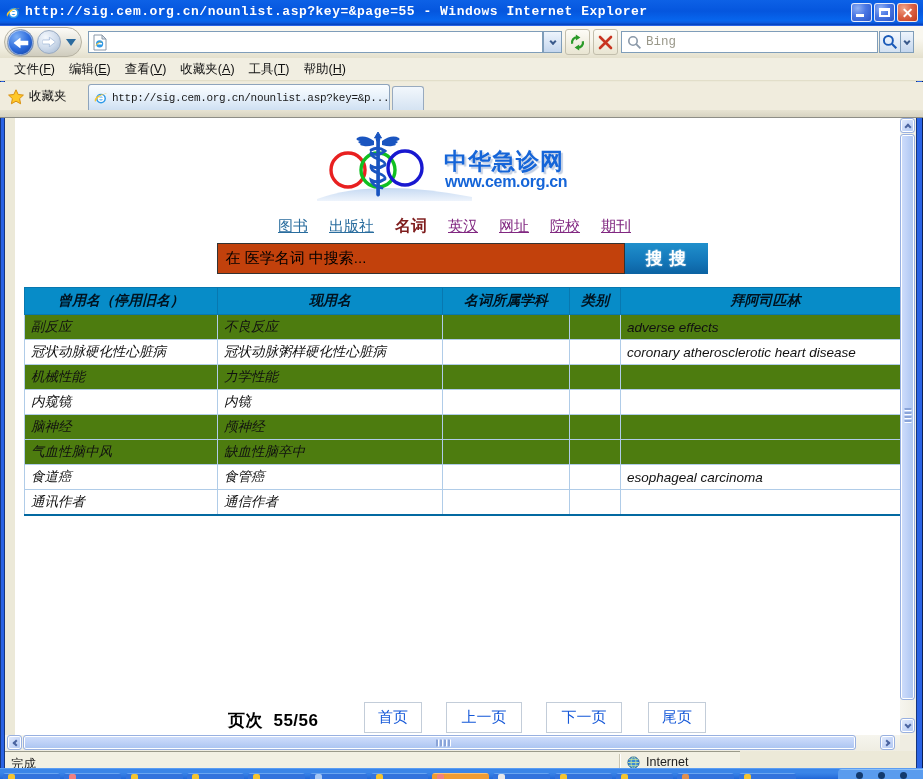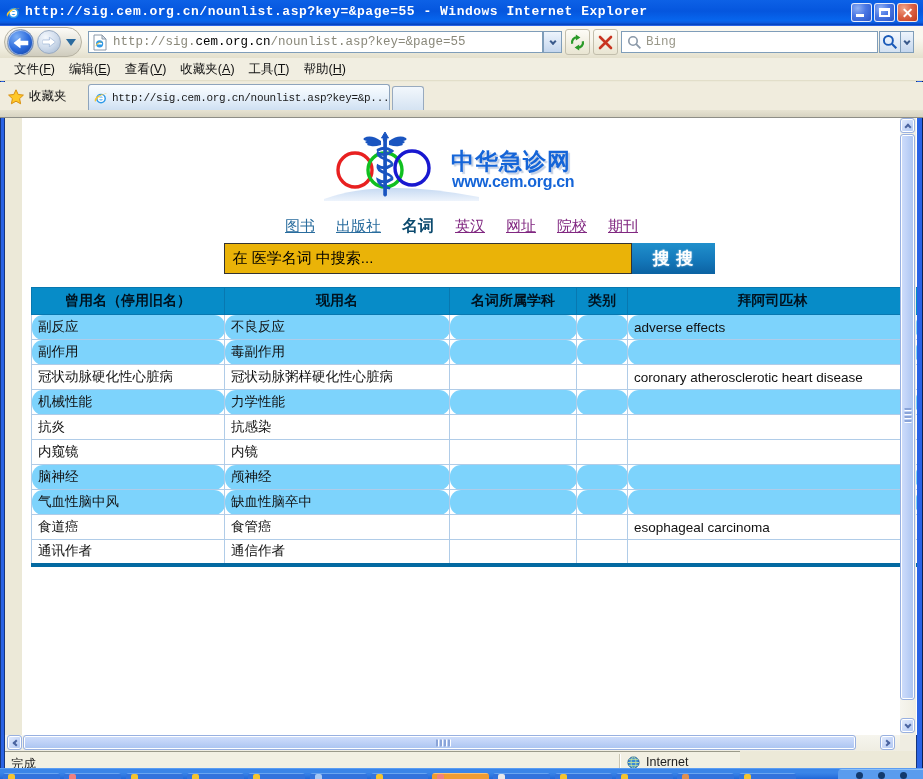--- a/index.html
+++ b/index.html
@@ -79,52 +79,52 @@
     border:1px solid #8ea4bc; border-bottom:none; border-radius:3px 3px 0 0;
     background:linear-gradient(180deg,#fafdff 0%,#e9f2fb 45%,#cfe0f2 100%); overflow:hidden; }
   #tab-title { position:absolute; left:23px; top:7px; font-size:11px; letter-spacing:-0.3px; color:#1a1a1a; white-space:nowrap; }
   #tab-stub { position:absolute; left:392px; top:4px; width:32px; height:24px;
     border:1px solid #98aabf; border-bottom:none; border-radius:3px 3px 0 0;
     background:linear-gradient(180deg,#f2f7fc,#d5e3f2); }
   #toolstrip { left:0; top:110px; width:923px; height:8px;
     background:linear-gradient(180deg,#e7e3d2,#d7d3c1); border-bottom:1px solid #8e8e86; }
 
   
-  #viewport { left:22px; top:118px; width:895px; height:617px; background:#fff; overflow:hidden; }
+  #viewport { left:15px; top:118px; width:895px; height:617px; background:#fff; overflow:hidden; }
 
   
   #logo-graphic { left:297px; top:12px; }
   #site-name { left:429px; top:28px; font-size:23px; font-weight:bold; color:#1565d8;
     letter-spacing:1px; text-shadow:2px 2px 1px #c2cfe4; white-space:nowrap; }
   #site-url { left:430px; top:55px; font-size:16px; letter-spacing:-0.3px; font-weight:bold; color:#1565d8; white-space:nowrap; }
 
   
   #navlinks { left:0; top:98px; width:895px; display:flex; justify-content:center;
     align-items:baseline; column-gap:21px; transform:translateX(-8px); }
   .navlink { font-size:15px; text-decoration:underline; cursor:pointer; }
   .navlink.link { color:#2a6d9e; }
   .navlink.visited { color:#812881; }
-  .navlink.current { color:#0c4a6e; font-weight:bold; font-size:16px; text-decoration:none; cursor:default; }
+  .navlink.current { color:#7f1d1d; font-weight:bold; font-size:16px; text-decoration:none; cursor:default; }
 
   
   #query-input { left:201.5px; top:125px; width:408px; height:31px; border:1px solid #333;
-    background:#eab308; font-size:15px; color:#000; padding-left:8px; display:flex; align-items:center; }
+    background:#c2410c; font-size:15px; color:#000; padding-left:8px; display:flex; align-items:center; }
   #search-go { left:610px; top:125px; width:83px; height:31px;
     background:linear-gradient(180deg,#2090cc 0%,#1478ba 55%,#0c62a2 100%);
     color:#fff; font-size:17px; font-weight:bold; display:flex; align-items:center;
     justify-content:center; letter-spacing:1px; cursor:pointer; text-shadow:0 0 2px rgba(255,255,255,.6); }
 
   
   #term-table { left:9px; top:169px; width:886px; border-collapse:collapse; table-layout:fixed; }
   #term-table th { background:#078cc8; color:#00121f; font-size:14px; font-weight:bold;
     height:27px; border:1px solid #0878b0; text-align:center; }
   #term-table td { height:25px; border:1px solid #b0cce8; font-size:13.5px; color:#111;
     padding:0 0 0 6px; overflow:hidden; white-space:nowrap; }
-  #term-table tr.alt td { background:#7dd3fc;border-radius:11px; }
-  #term-table { border-bottom:4px solid #0369a1; }
+  #term-table tr.alt td { background:#4d7c0f; }
+  #term-table { border-bottom:2px solid #0369a1;font-style:italic; }
   .c0{width:193px}.c1{width:225px}.c2{width:127px}.c3{width:51px}.c4{width:290px}
 
   
   #pagination { left:0; top:584px; width:895px; height:33px; }
   #page-info { position:absolute; left:213px; top:7px; font-size:17px; font-weight:bold; color:#000; letter-spacing:0.5px; }
   .pagebtn { position:absolute; top:0; height:31px; border:1px solid #c3cdd9; background:#fff;
     color:#1558d8; font-size:15px; display:flex; align-items:center; justify-content:center; cursor:pointer; }
   #pb0 { left:349px; width:58px; } #pb1 { left:431px; width:76px; }
   #pb2 { left:531px; width:76px; } #pb3 { left:633px; width:58px; }
 
@@ -224,21 +224,20 @@
   <div class="field" id="addr-field">
     <span id="addr-icon">
       <svg width="14" height="17" viewBox="0 0 14 17">
         <path d="M1 1 h8 l4 4 v11 h-12 Z" fill="#fff" stroke="#8a98a8" stroke-width="1"></path>
         <path d="M9 1 l4 4 h-4 Z" fill="#d8e0ea" stroke="#8a98a8" stroke-width="1"></path>
         <circle cx="6.6" cy="9.8" r="3.6" fill="#2f9ae8"></circle>
         <rect x="4.4" y="9" width="4.6" height="1.5" fill="#fff"></rect>
         <path d="M2.6 12.6 Q2.2 10.4 5.6 8.6 Q9 6.9 11 7.6 Q9.2 7.4 6.8 8.8 Q3.6 10.6 2.6 12.6Z" fill="#f4c430"></path>
       </svg>
     </span>
-    <span id="addr-text" class="mono"><span>http://sig.</span><b>cem.org.cn</b><span>/nounlist.asp?key=&amp;page=55</span></span>
   </div>
   <div class="abs" id="addr-drop">
       <span class="chev"></span>
     </div>
 
   <div class="toolbtn" id="refresh-btn">
     <svg width="17" height="17" viewBox="0 0 17 17" style="position:absolute;left:3px;top:4px">
       <path d="M3.2 9.8 A5 5 0 0 1 8.3 3.4" fill="none" stroke="#2a9a28" stroke-width="2.2"></path>
       <path d="M13.8 7.2 A5 5 0 0 1 8.7 13.6" fill="none" stroke="#2a9a28" stroke-width="2.2"></path>
       <path d="M6.8 0.4 L11.4 3.4 L6.8 6.4 Z" fill="#2a9a28"></path>
@@ -360,49 +359,35 @@
         </tr>
       </thead>
     <tbody>
         <tr class="alt">
           <td>副反应</td>
           <td>不良反应</td>
           <td></td>
           <td></td>
           <td>adverse effects</td>
         </tr>
-        <tr class="alt">
-          <td>副作用</td>
-          <td>毒副作用</td>
-          <td></td>
-          <td></td>
-          <td></td>
-        </tr>
         <tr>
           <td>冠状动脉硬化性心脏病</td>
           <td>冠状动脉粥样硬化性心脏病</td>
           <td></td>
           <td></td>
           <td>coronary atherosclerotic heart disease</td>
         </tr>
         <tr class="alt">
           <td>机械性能</td>
           <td>力学性能</td>
           <td></td>
           <td></td>
           <td></td>
         </tr>
         <tr>
-          <td>抗炎</td>
-          <td>抗感染</td>
-          <td></td>
-          <td></td>
-          <td></td>
-        </tr>
-        <tr>
           <td>内窥镜</td>
           <td>内镜</td>
           <td></td>
           <td></td>
           <td></td>
         </tr>
         <tr class="alt">
           <td>脑神经</td>
           <td>颅神经</td>
           <td></td>
@@ -426,20 +411,27 @@
         <tr>
           <td>通讯作者</td>
           <td>通信作者</td>
           <td></td>
           <td></td>
           <td></td>
         </tr>
       </tbody>
   </table>
 
+  <div class="abs" id="pagination">
+    <span id="page-info"><span>页次</span>&nbsp;&nbsp;<span>55/56</span></span>
+    <span class="pagebtn" id="pb0">首页</span>
+    <span class="pagebtn" id="pb1">上一页</span>
+    <span class="pagebtn" id="pb2">下一页</span>
+    <span class="pagebtn" id="pb3">尾页</span>
+  </div>
 </div>
 
 <div class="abs" id="vscroll">
   <div class="sbtn" id="vs-up">
       <span class="arr up"></span>
     </div>
   <div id="vs-thumb">
     <span class="grip-h" style="top:273px"></span>
       <span class="grip-h" style="top:277px"></span>
     <span class="grip-h" style="top:281px"></span>

